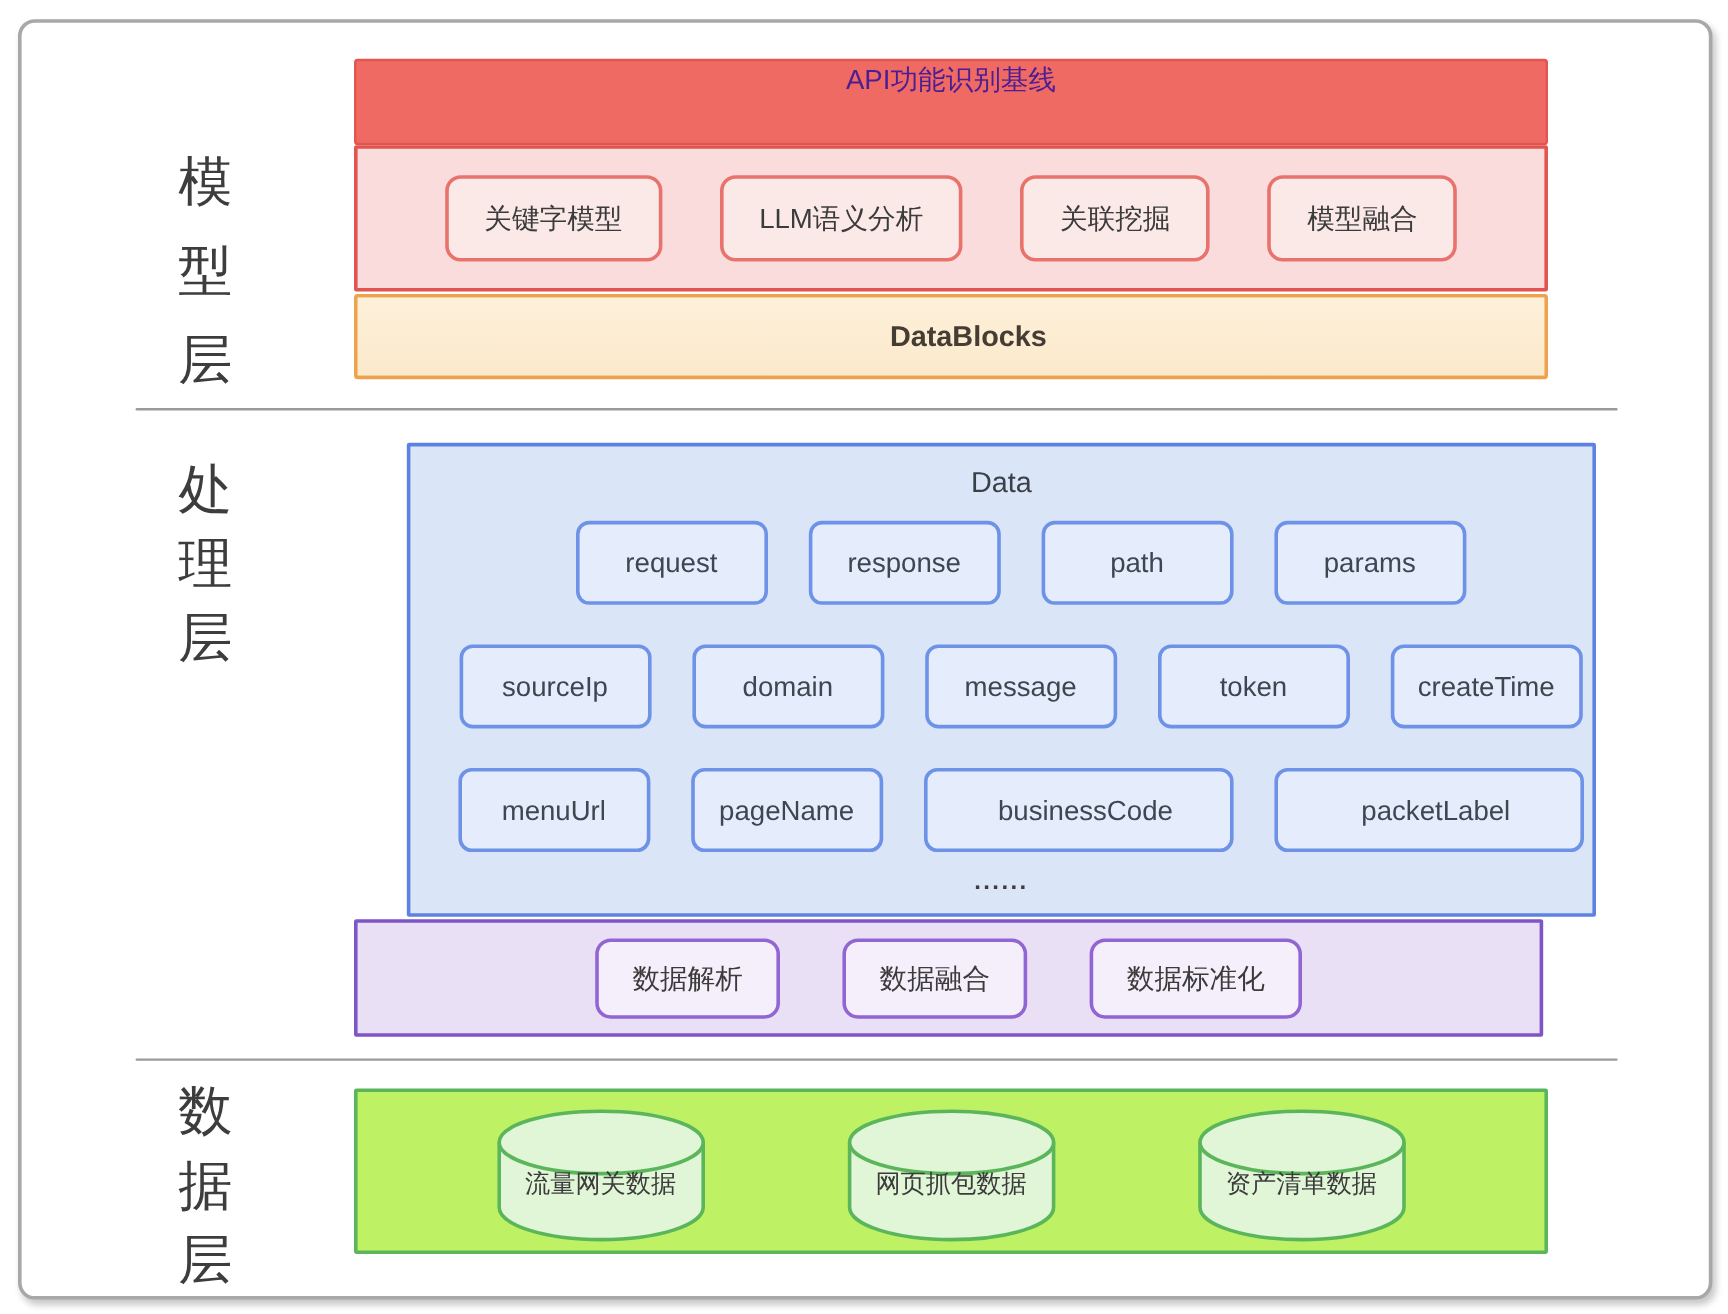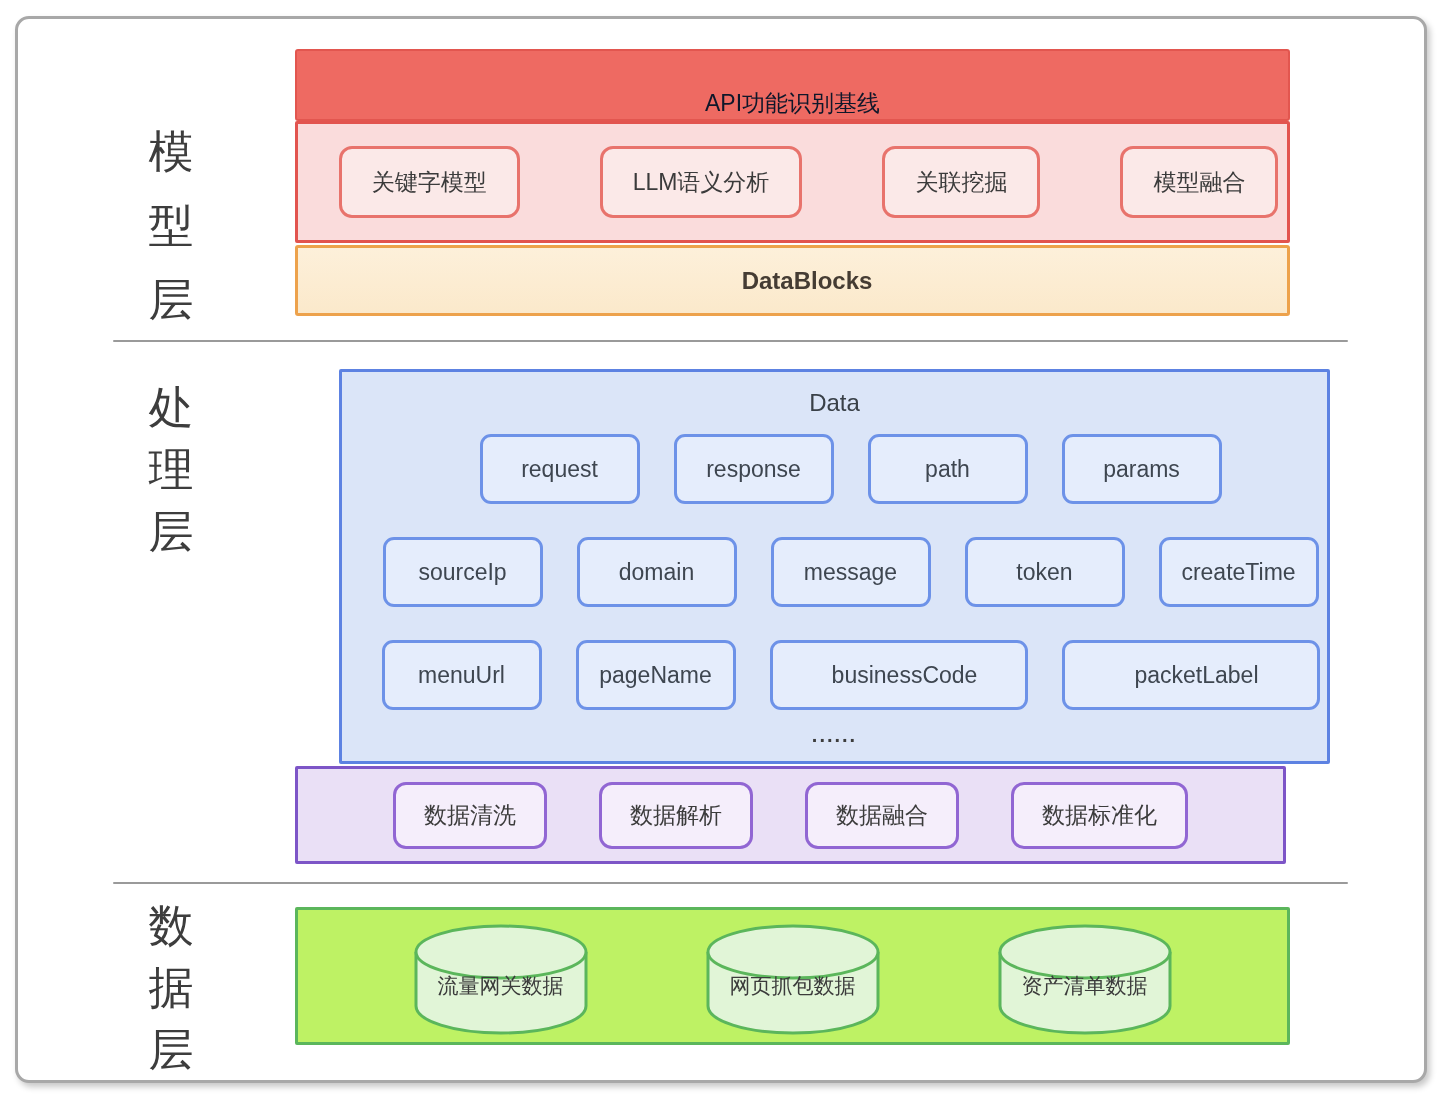--- a/index.html
+++ b/index.html
@@ -27,33 +27,33 @@
   .lbl-model span { line-height: 74px; }
   .lbl-processing { top: 358px; }
   .lbl-processing span { line-height: 62px; }
   .lbl-data { top: 876px; }
   .lbl-data span { line-height: 62px; }
 
   
   .red-header {
     position: absolute; left: 277px; top: 30px; width: 995px; height: 72px;
     background: #ee6a62; border: 2px solid #e2564f; border-radius: 3px;
-    display: flex; align-items: flex-end; justify-content: center;
-    color: #0f172a; font-size: 23px;
+    display: flex; align-items: flex-start; justify-content: center;
+    color: #4c1d95; font-size: 23px;
   }
   .pink-container {
     position: absolute; left: 277px; top: 102px; width: 995px; height: 122px;
     background: #fadcdc; border: 3px solid #e2544f; border-radius: 2px;
     display: flex; align-items: center; justify-content: center; gap: 48px;
   }
   .pink-pill {
     height: 72px; padding: 0 30px; border-radius: 13px;
     background: #fbe9e8; border: 3px solid #e8736c;
     display: flex; align-items: center; justify-content: center;
-    color: #3b3b3b; font-size: 23px; margin-left: 32px;
+    color: #3b3b3b; font-size: 23px;
   }
   .orange-bar {
     position: absolute; left: 277px; top: 226px; width: 995px; height: 71px;
     background: linear-gradient(180deg, #fdf0da 0%, #fbe9cb 100%);
     border: 3px solid #eda24c; border-radius: 3px;
     display: flex; align-items: center; justify-content: center;
     color: #453c33; font-size: 24px; font-weight: 600; padding-left: 29px;
   }
 
   .divider {
@@ -207,23 +207,20 @@
         </div>
       <div class="field-box wide">
           <span>packetLabel</span>
         </div>
     </div>
 
     <div class="ellipsis-text">......</div>
   </div>
 
   <div class="purple-band">
-    <div class="purple-pill">
-      <span>数据清洗</span>
-    </div>
     <div class="purple-pill">
       <span>数据解析</span>
     </div>
     <div class="purple-pill">
       <span>数据融合</span>
     </div>
     <div class="purple-pill">
       <span>数据标准化</span>
     </div>
   </div>

